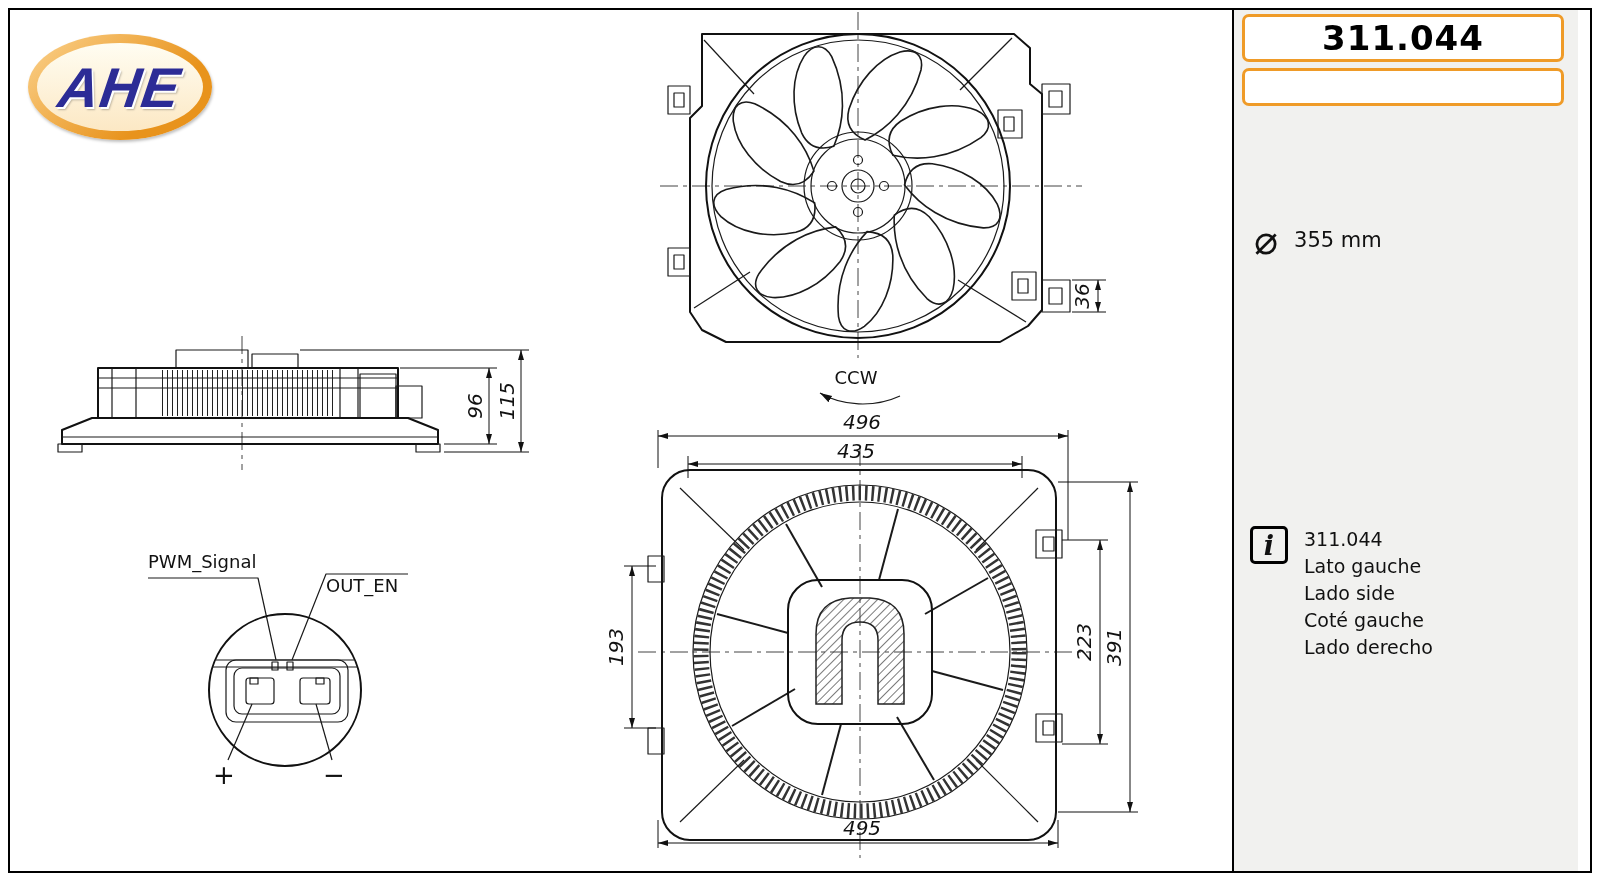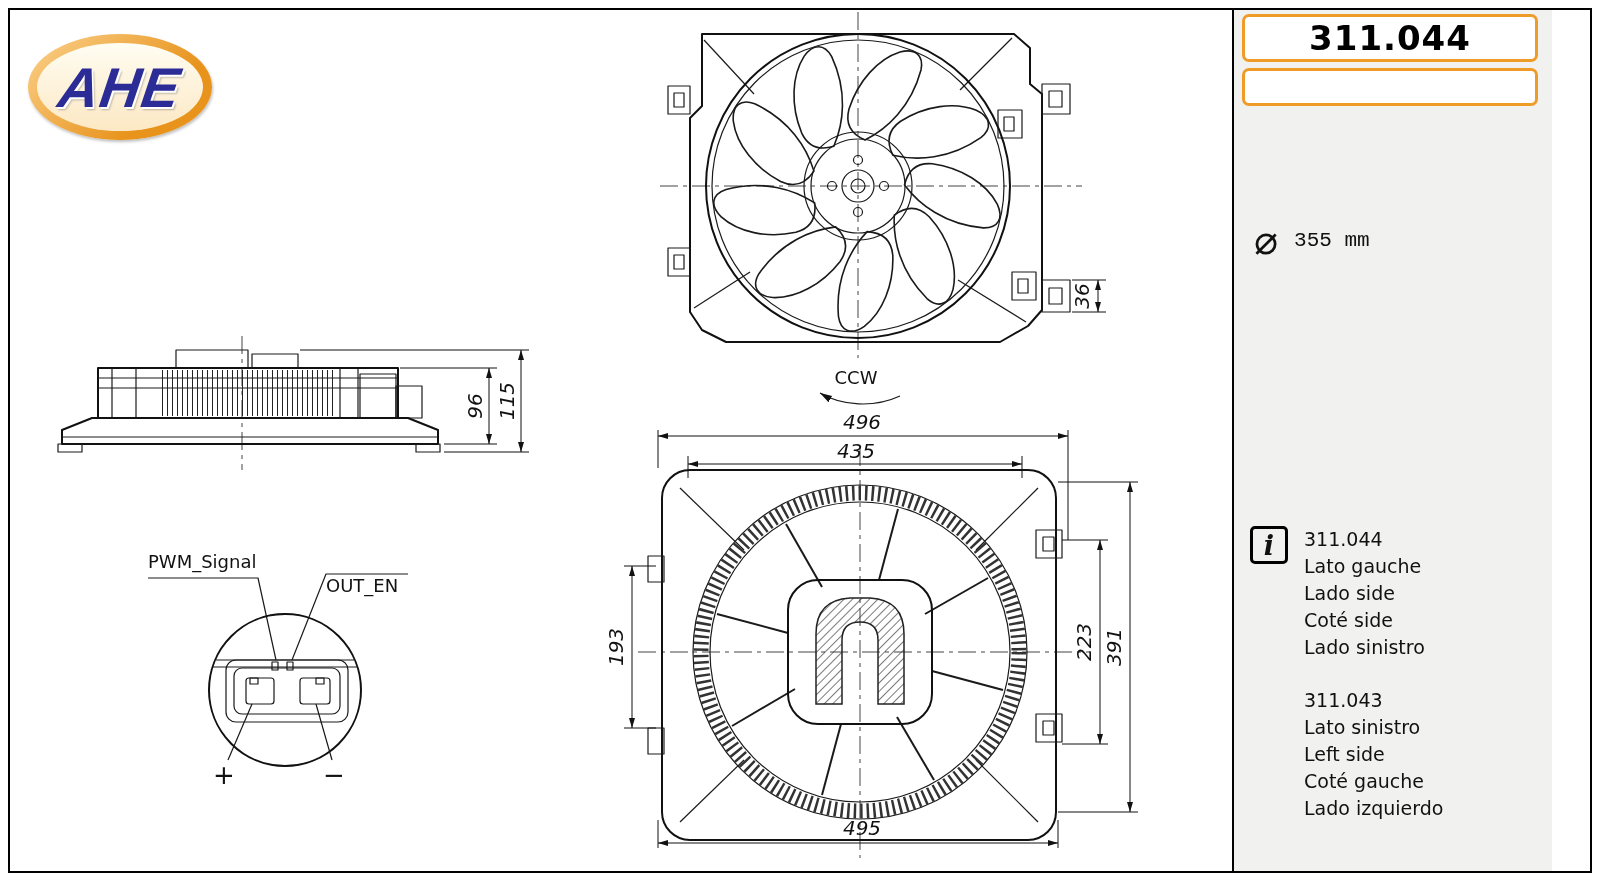--- a/index.html
+++ b/index.html
@@ -12,29 +12,29 @@
   .logo { position:absolute; left:28px; top:34px; width:184px; height:106px;
           border-radius:50%; background:linear-gradient(135deg,#fbd28d,#e8931c 70%);
           display:flex; padding:9px; box-shadow:1px 2px 3px rgba(0,0,0,.25); }
   .logo-inner { flex:1; border-radius:50%; background:linear-gradient(180deg,#fffdf2,#fce8c4);
           display:flex; align-items:center; justify-content:center; }
   .logo-text { font-family:"Liberation Sans", sans-serif; font-style:italic; font-weight:bold;
           font-size:56px; color:#2c2c96; letter-spacing:1px; transform:skew(-8deg);
           text-shadow:2px 2px 0 #ffffff, 3px 3px 2px rgba(0,0,0,.25); }
 
   
-  .side-panel { position:absolute; left:1232px; top:10px; bottom:10px; width:320px;
+  .side-panel { position:absolute; left:1232px; top:10px; bottom:10px; width:346px;
           background:#f1f1ef; border-left:2px solid #000; }
   .part-box { margin:4px 14px 0 8px; height:48px; border:3px solid #ef9b28; border-radius:7px;
           background:#fff; display:flex; align-items:center; justify-content:center; }
   .part-box.secondary { margin-top:6px; height:38px; }
   .part-number { font-size:34px; font-weight:bold; color:#000; letter-spacing:1px; }
   .dia-row { position:absolute; left:20px; top:210px; display:flex; align-items:center; gap:16px; }
   .dia-sym { font-size:40px; font-weight:300; line-height:1; }
-  .dia-val { font-size:21px;font-family:Liberation Mono, monospace; }
+  .dia-val { font-size:21px; }
   .info-block { position:absolute; left:16px; top:516px; display:flex; gap:16px; }
   .info-icon { width:38px; height:38px; border:3px solid #000; border-radius:5px;
           display:flex; align-items:center; justify-content:center;
           font-family:"DejaVu Serif", serif; font-style:italic; font-weight:bold; font-size:27px; }
   .info-text { font-size:19px; line-height:27px; }
   .variant + .variant { margin-top:26px; }
 
   
   svg.drawing { position:absolute; left:0; top:0; }
   .thick { stroke:#111; stroke-width:2; fill:none; stroke-linejoin:round; }
@@ -275,26 +275,19 @@
       <span class="dia-val">355 mm</span>
     </div>
 
     <div class="info-block">
       <div class="info-icon">i</div>
       <div class="info-text">
         <div class="variant">
           <div>311.044</div>
           <div>Lato gauche</div>
           <div>Lado side</div>
-          <div>Coté side</div>
-          <div>Lado sinistro</div>
-        </div>
-        <div class="variant">
-          <div>311.043</div>
-          <div>Lato sinistro</div>
-          <div>Left side</div>
           <div>Coté gauche</div>
-          <div>Lado izquierdo</div>
+          <div>Lado derecho</div>
         </div>
       </div>
     </div>
   </div>
 </div>
 
 </body></html>

